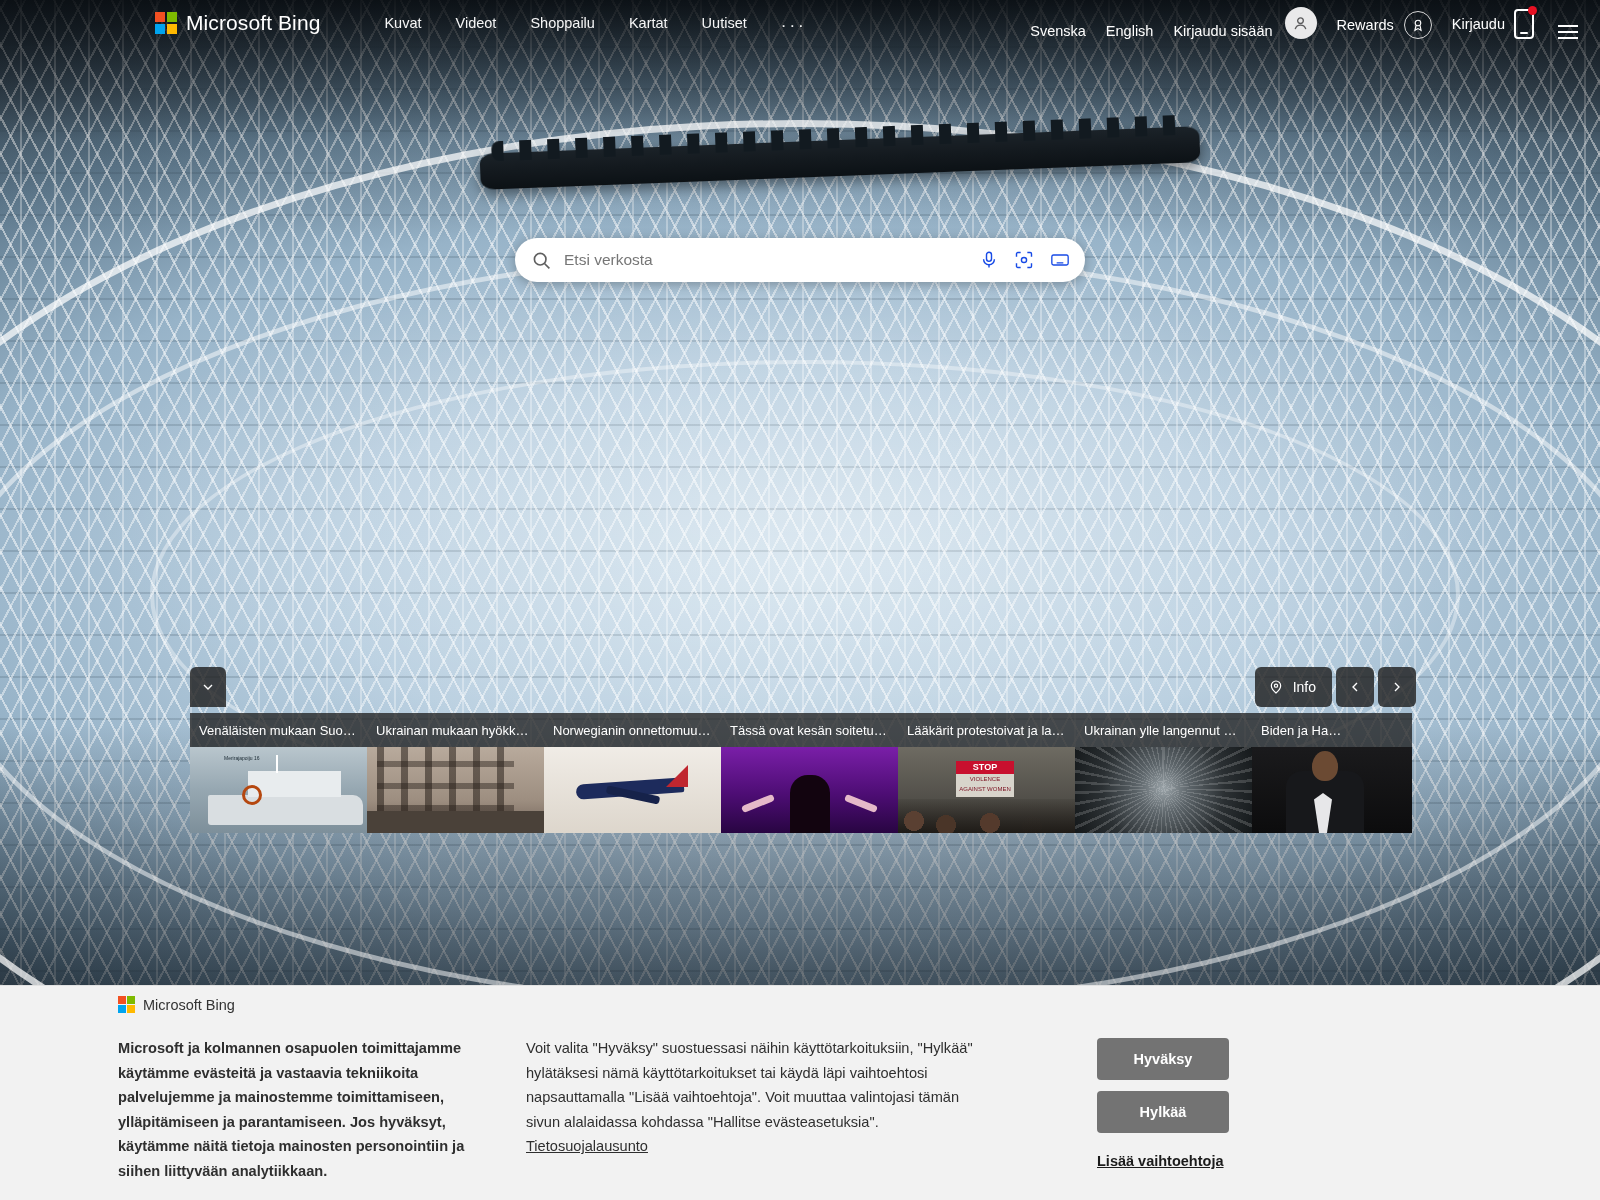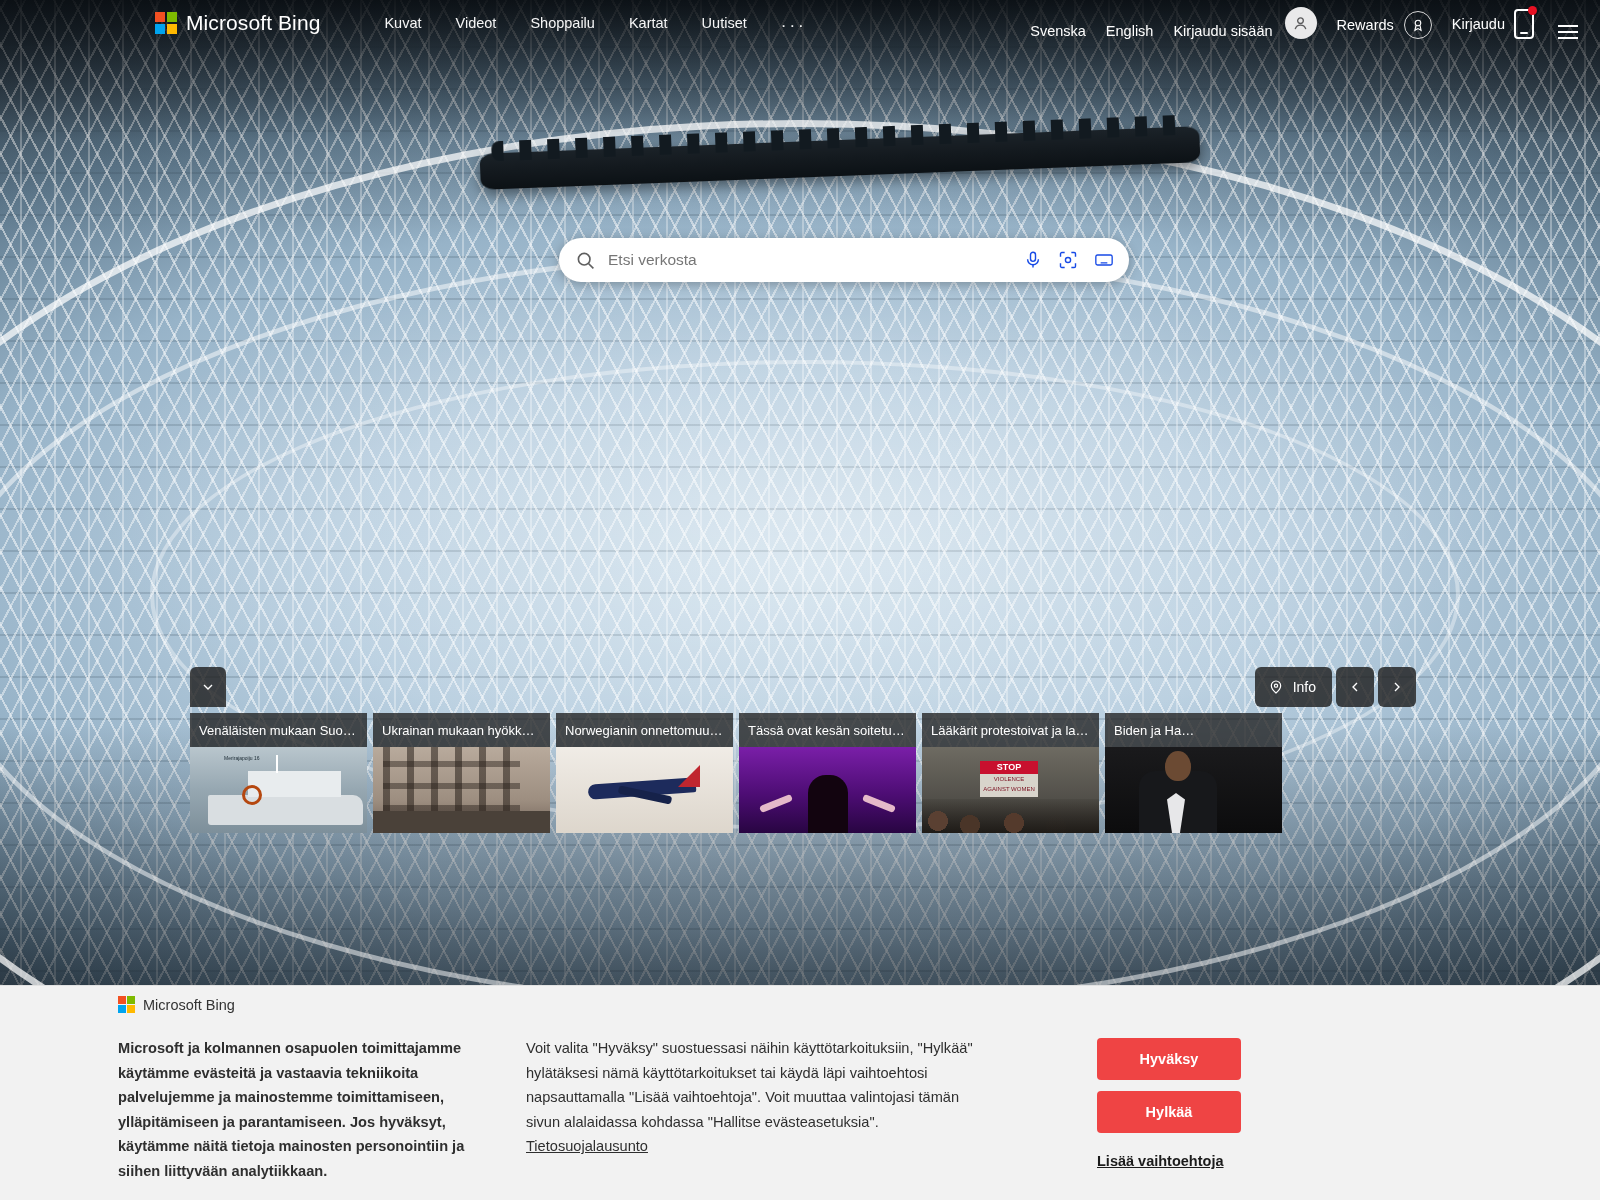--- a/index.html
+++ b/index.html
@@ -96,21 +96,21 @@
   .mobile-wrap { display:flex; align-items:center; gap: 9px; }
   .phone-ico { position: relative; width: 20px; height: 30px; border: 2px solid #fff; border-radius: 4px; cursor:pointer; }
   .phone-ico::after { content:""; position:absolute; left:50%; transform:translateX(-50%); bottom:3px; width:8px; height:2px; background:#fff; border-radius:1px; }
   .phone-dot { position:absolute; right:-5px; top:-5px; width:9px; height:9px; background:#e81123; border-radius:50%; }
   .hamburger { display:flex; flex-direction:column; gap:4px; cursor:pointer; margin-left: 4px; }
   .hamburger i { width: 20px; height: 2px; background:#fff; display:block; }
 
   
   .searchwrap {
     position: absolute; left: 50%; transform: translateX(-50%); top: 238px; z-index: 15;
-    width: 570px; height: 44px; margin-left: 44px;
+    width: 570px; height: 44px;
   }
   .searchbox {
     width: 100%; height: 100%; background:#fff; border-radius: 24px;
     display:flex; align-items:center; padding: 0 14px 0 16px;
     box-shadow: 0 2px 12px rgba(0,0,0,.28);
   }
   .s-icon { flex: none; display:flex; align-items:center; justify-content:center; }
   .s-input {
     flex: 1 1 auto; border: 0; outline: 0; font-size: 15.5px; color:#111;
     font-family: "Liberation Sans", sans-serif; margin-left: 12px; background: transparent;
@@ -133,21 +133,21 @@
     display:flex; align-items:center; gap: 9px; padding: 0 16px 0 13px; cursor:pointer;
     color:#fff; font-size: 14px;
   }
   .ctrl-btn {
     width: 38px; height: 40px; background: rgba(32,32,32,.82); border-radius: 6px;
     display:flex; align-items:center; justify-content:center; cursor:pointer; color:#fff;
   }
 
   .carousel {
     position:absolute; left: 190px; top: 713px; width: 1222px; height: 120px;
-    display:flex; gap: 6px; overflow: hidden; z-index: 14;
+    display:flex; gap: 0; overflow: hidden; z-index: 14;
   }
   .card { width: 177px; height: 120px; position: relative; flex: none; cursor: pointer; overflow: hidden; }
   .card-title {
     position: absolute; left:0; right:0; top: 0; height: 34px;
     background: rgba(32,32,32,.78); color:#fff; font-size: 13px;
     display:flex; align-items:center; padding: 0 9px;
     white-space: nowrap; overflow: hidden; text-overflow: ellipsis; z-index: 2;
   }
   .card-title span { white-space: nowrap; overflow: hidden; text-overflow: ellipsis; display:block; width:100%; }
   .card-img { position:absolute; left:0; top: 34px; width: 100%; height: 86px; overflow:hidden; }
@@ -207,21 +207,21 @@
   .consent-brand .ms-logo { width: 17px; height: 17px; gap: 1.5px; }
   .consent-brand .ctext { font-size: 14.5px; color: #333; }
   .ctext-col {
     position:absolute; font-size: 14.6px; line-height: 24.5px; color: #2f2f2f; width: 350px;
   }
   .ctext-col.left { left: 118px; top: 50px; width: 352px; font-weight: bold; }
   .ctext-col.right { left: 526px; top: 50px; width: 450px; }
   .priv-link { color:#2f2f2f; text-decoration: underline; cursor:pointer; }
   .btn-col { position:absolute; left: 1097px; top: 52px; width: 148px; }
   .btn {
-    display:block; width: 144px; height: 42px; background:#ef4444; color:#fff;
+    display:block; width: 132px; height: 42px; background:#737373; color:#fff;
     border: 0; border-radius: 4px; font-size: 14.5px; font-weight: bold;
     font-family:"Liberation Sans", sans-serif; cursor:pointer; margin-bottom: 11px;
   }
   .more-link {
     display:inline-block; margin-top: 9px; font-size: 14.5px; font-weight: bold;
     color:#1b1b1b; text-decoration: underline; cursor:pointer;
   }
 </style>
 </head>
 <body>
@@ -409,20 +409,28 @@
           <div class="sign">
             <b>STOP</b>
             <i>VIOLENCE</i>
             <i>AGAINST WOMEN</i>
           </div>
           <div class="heads"></div>
         </div>
       </div>
     </div>
 
+    <div class="card">
+      <div class="card-title">
+          <span>Ukrainan ylle langennut e…</span>
+        </div>
+      <div class="card-img">
+          <div class="art-crater"></div>
+        </div>
+    </div>
 
     <div class="card">
       <div class="card-title">
           <span>Biden ja Ha…</span>
         </div>
       <div class="card-img">
         <div class="art-speaker">
             <div class="suit"></div>
             <div class="shirt"></div>
             <div class="head"></div>

